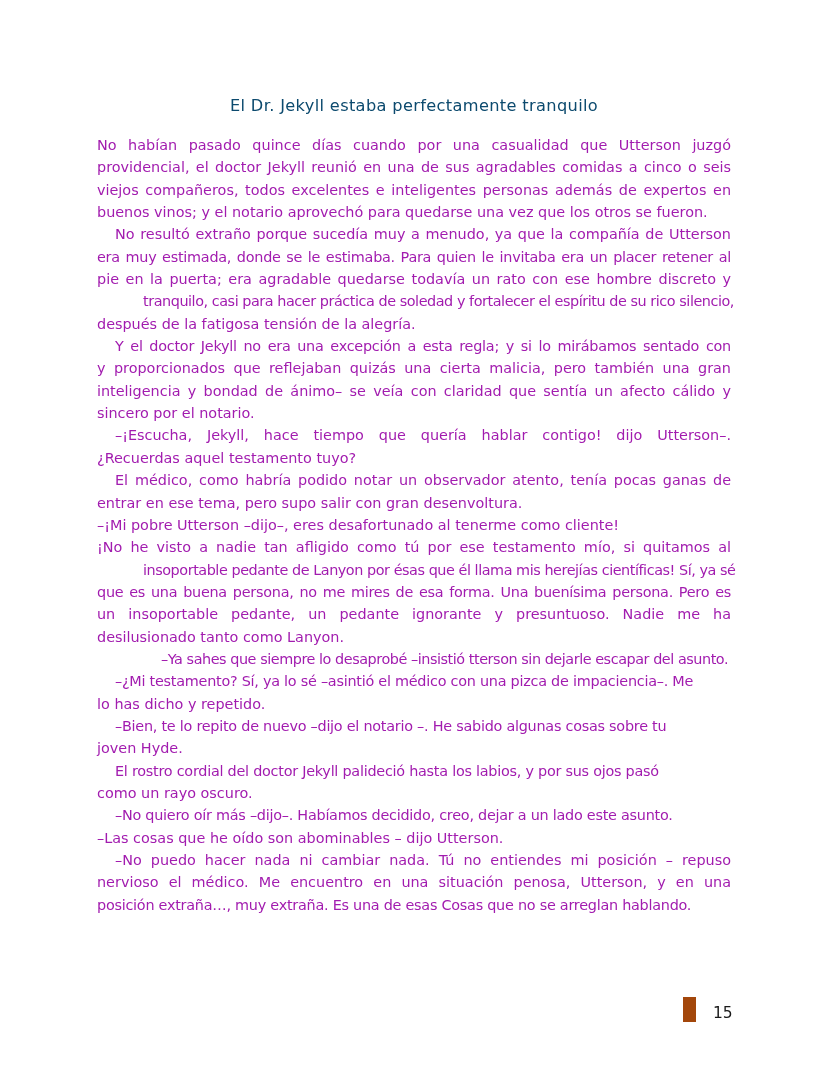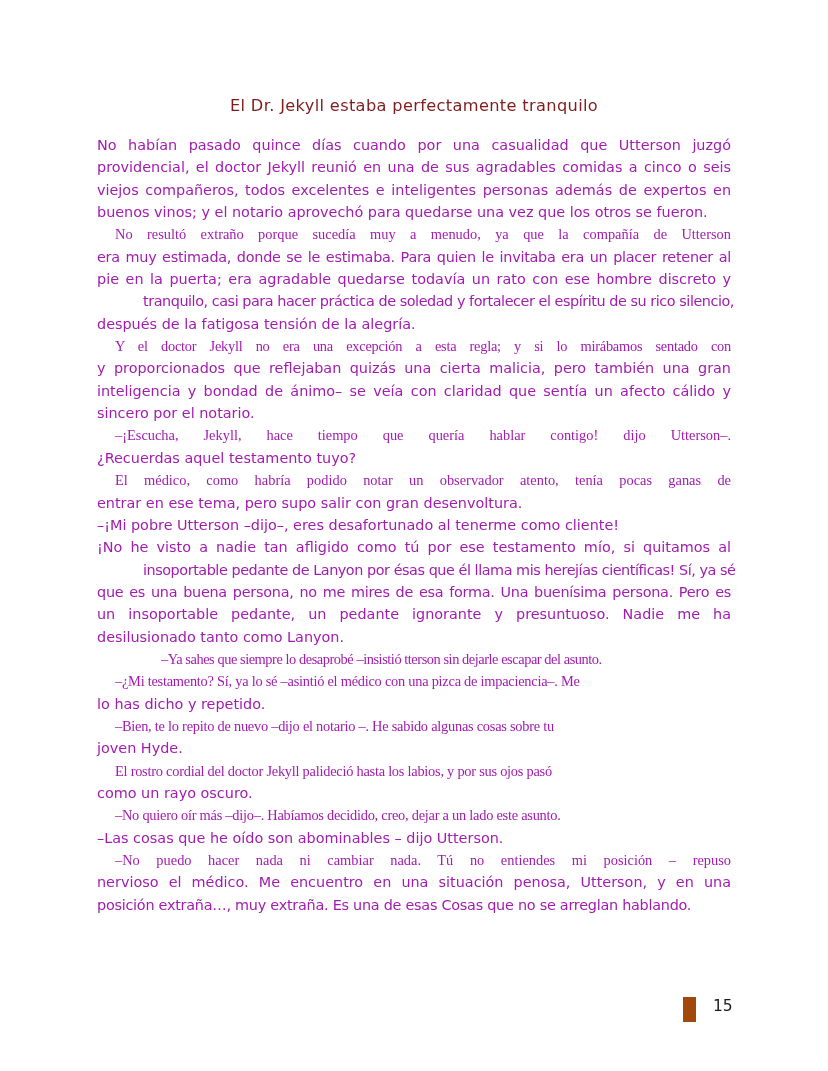--- a/index.html
+++ b/index.html
@@ -4,37 +4,37 @@
   <style>
     html, body { margin: 0; padding: 0; background: #ffffff; }
     body { width: 828px; height: 1071px; position: relative; overflow: hidden; }
     .page {
       position: absolute; left: 0; top: 0; width: 828px; height: 1071px;
       background: #ffffff; color: #1e1e1e;
       font-family: "DejaVu Sans", sans-serif;
     }
     .title {
       position: absolute; left: 0; width: 828px; top: 96px;
-      text-align: center; font-size: 16.2px; letter-spacing: 0.35px; color: #7f1d1d;
+      text-align: center; font-size: 16.2px; letter-spacing: 0.35px; color: #0c4a6e;
     }
     .body-text {
       position: absolute; left: 97px; top: 134px; width: 634px;
       font-size: 14.4px; line-height: 22.35px; color: #a21caf;
     }
     .line {
       display: block; white-space: nowrap; height: 22.35px;
       text-align: justify; text-align-last: justify;
     }
     .line.last { text-align-last: left; }
-    .line.indent { padding-left: 18px; font-family: Liberation Serif, serif; }
+    .line.indent { padding-left: 18px; }
     .line.tight { letter-spacing: -0.25px; }
     .line.tighter { letter-spacing: -0.45px; margin-left: 46px; }
     .footer {
       position: absolute; left: 683px; top: 997px; height: 25px;
-      display: flex; align-items: flex-start;
+      display: flex; align-items: flex-end;
     }
     .marker { width: 13px; height: 25px; background: #a3470b; }
     .page-num {
       margin-left: 17px; font-size: 15.5px; color: #1a1a1a;
       font-family: "DejaVu Sans", sans-serif;
     }
   </style>
 </head>
 <body>
 

